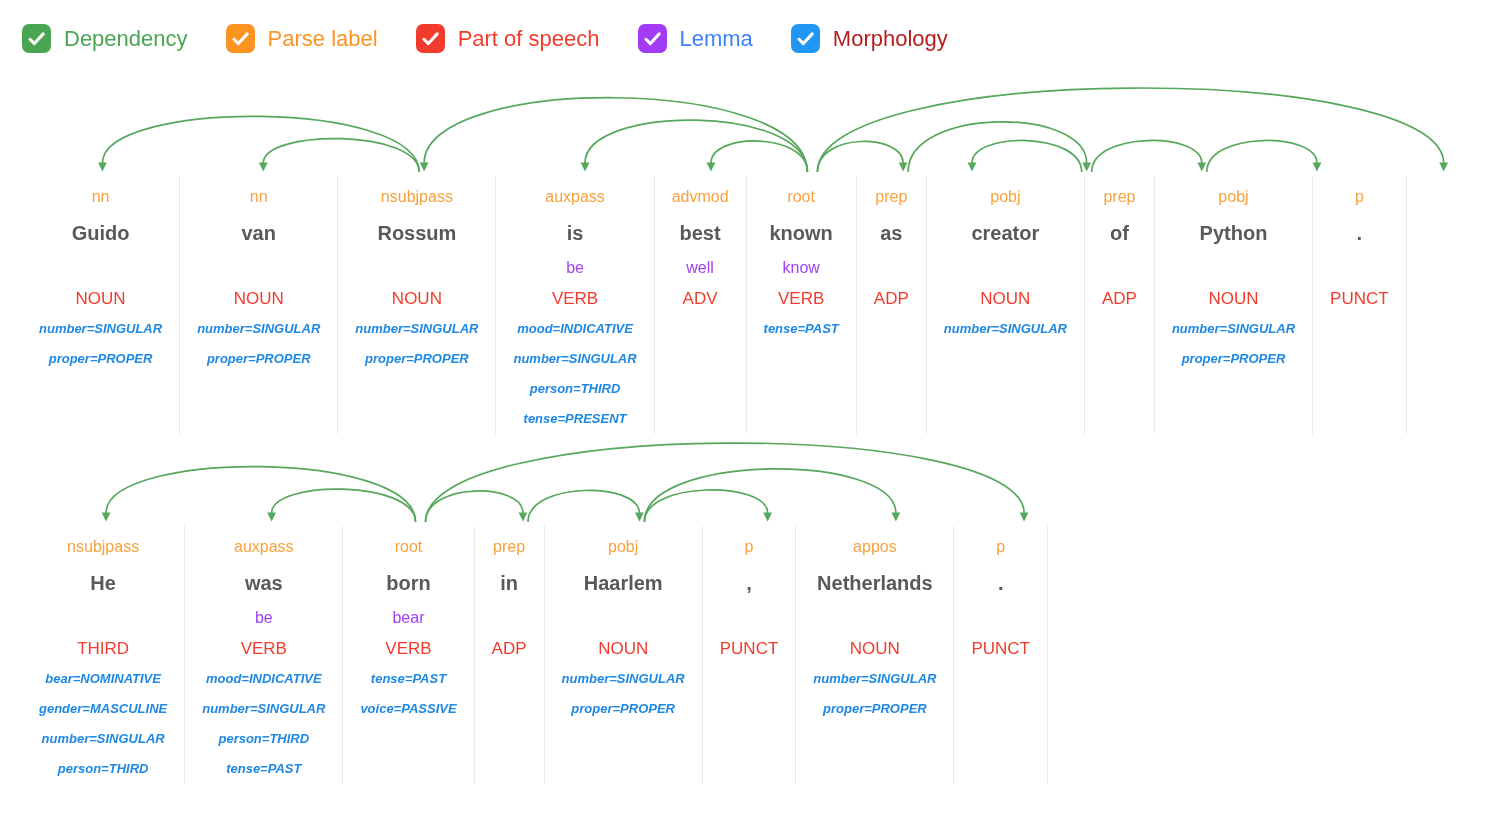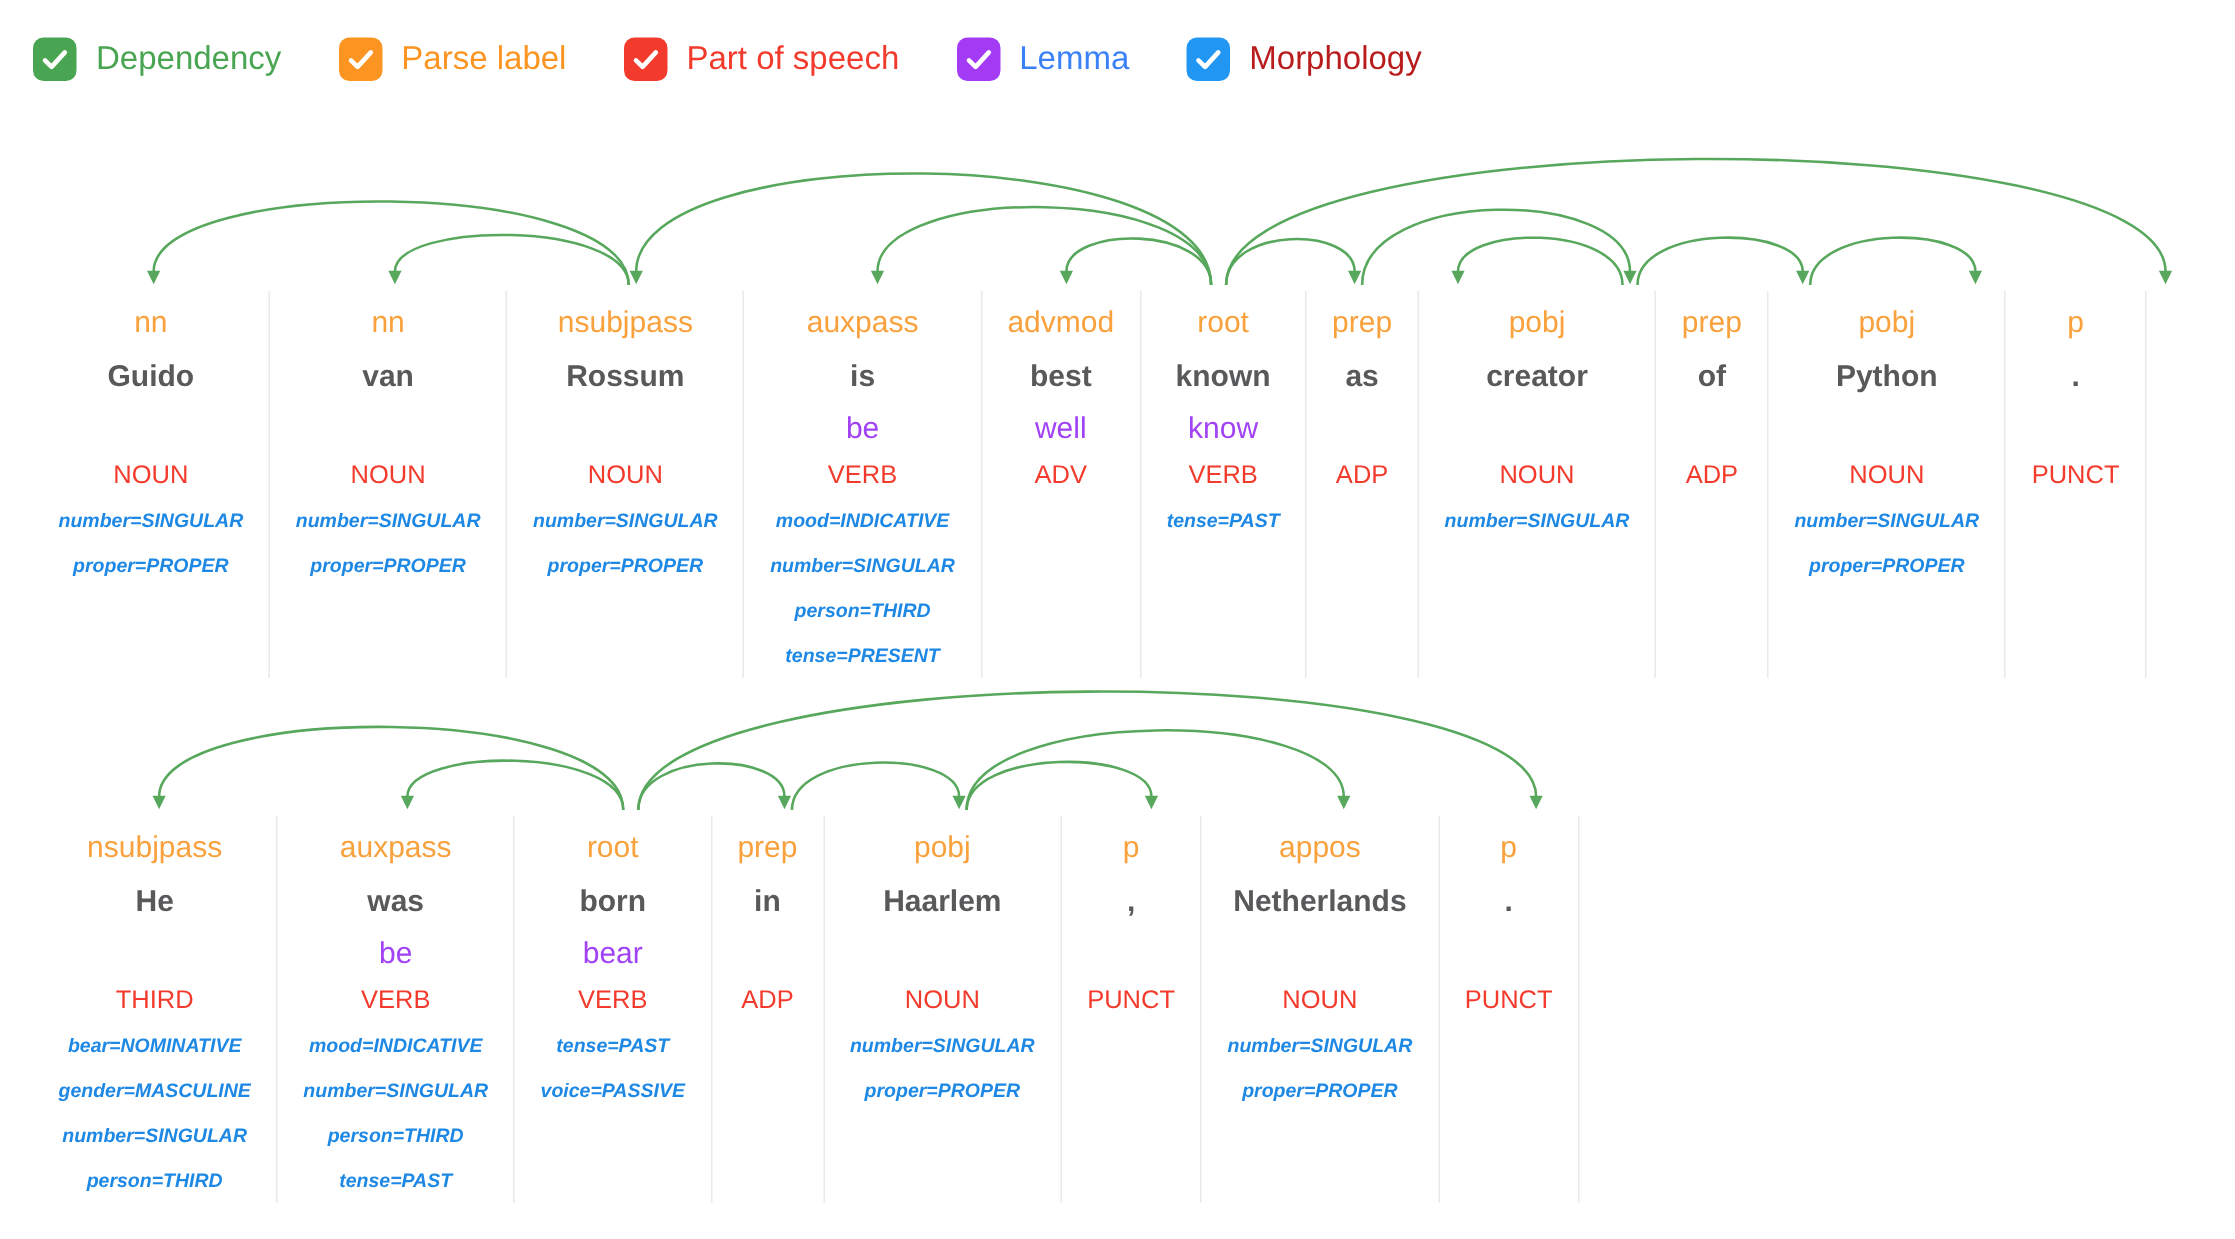--- a/index.html
+++ b/index.html
@@ -17,24 +17,24 @@
     height: 826px;
     overflow: hidden;
     background: #ffffff;
     font-family: "Liberation Sans", "DejaVu Sans", sans-serif;
   }
   .page { padding: 24px 0 0 22px; }
 
   
   .toolbar {
     display: flex;
-    align-items: center;
+    align-items: flex-start;
     gap: 38px;
     height: 30px;
-    margin-bottom: 36px;
+    margin-bottom: 18px;
   }
   .tb-item {
     display: flex;
     align-items: center;
     gap: 13px;
     cursor: pointer;
   }
   .tb-box {
     width: 29px;
     height: 29px;
@@ -57,23 +57,23 @@
     display: flex;
     align-items: stretch;
   }
   .tok {
     text-align: center;
     padding: 6px 17px 0 17px;
     min-width: 56px;
     border-right: 1px solid var(--c-divider);
   }
   .tok:first-child { border-left: none; }
-  .lab    { font-size: 20px; height: 34px; line-height: 30px; color: var(--c-label); white-space: nowrap; }
+  .lab    { font-size: 16px; height: 34px; line-height: 30px; color: var(--c-label); white-space: nowrap; }
   .word   { font-size: 20px; height: 38px; line-height: 34px; color: var(--c-word); font-weight: bold; white-space: nowrap; }
-  .lemma  { font-size: 20px; height: 30px; line-height: 28px; color: var(--c-lemma); white-space: nowrap; }
+  .lemma  { font-size: 16px; height: 30px; line-height: 28px; color: var(--c-lemma); white-space: nowrap; }
   .pos    { font-size: 17px; height: 30px; line-height: 30px; color: var(--c-pos); white-space: nowrap; }
   .morph  { }
   .morph-line { font-size: 13px; height: 30px; line-height: 30px; color: var(--c-morph); font-weight: bold; white-space: nowrap; font-style: italic; }
 </style>
 </head>
 <body>
 
 <div class="page">
   <div class="toolbar">
       <div class="tb-item">

